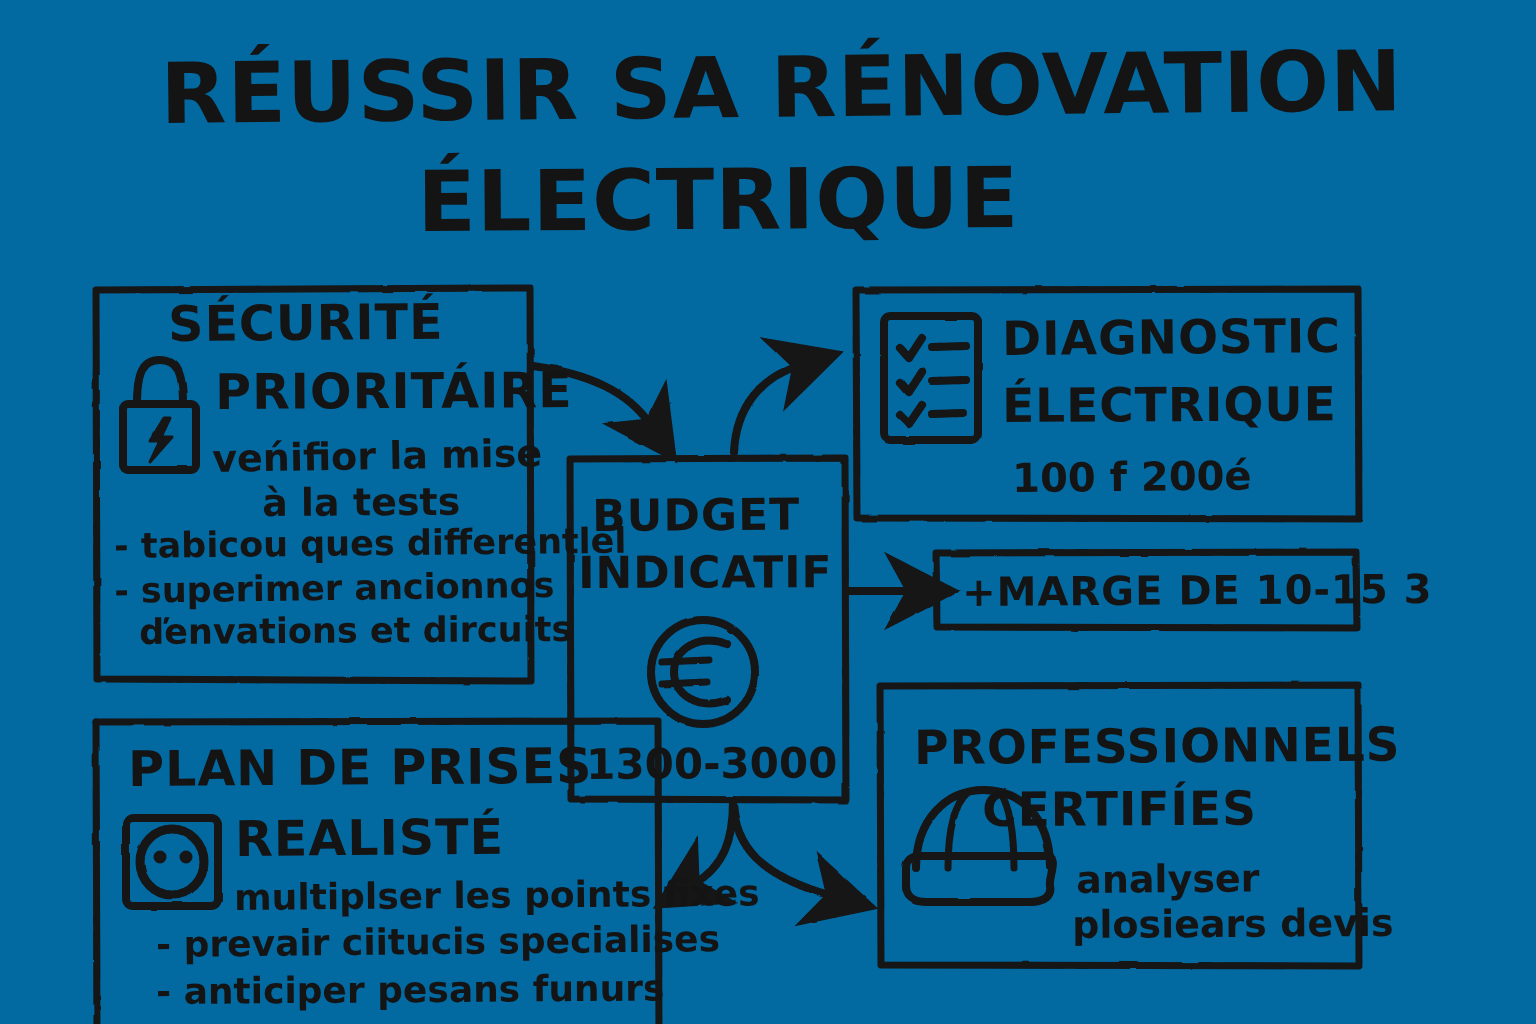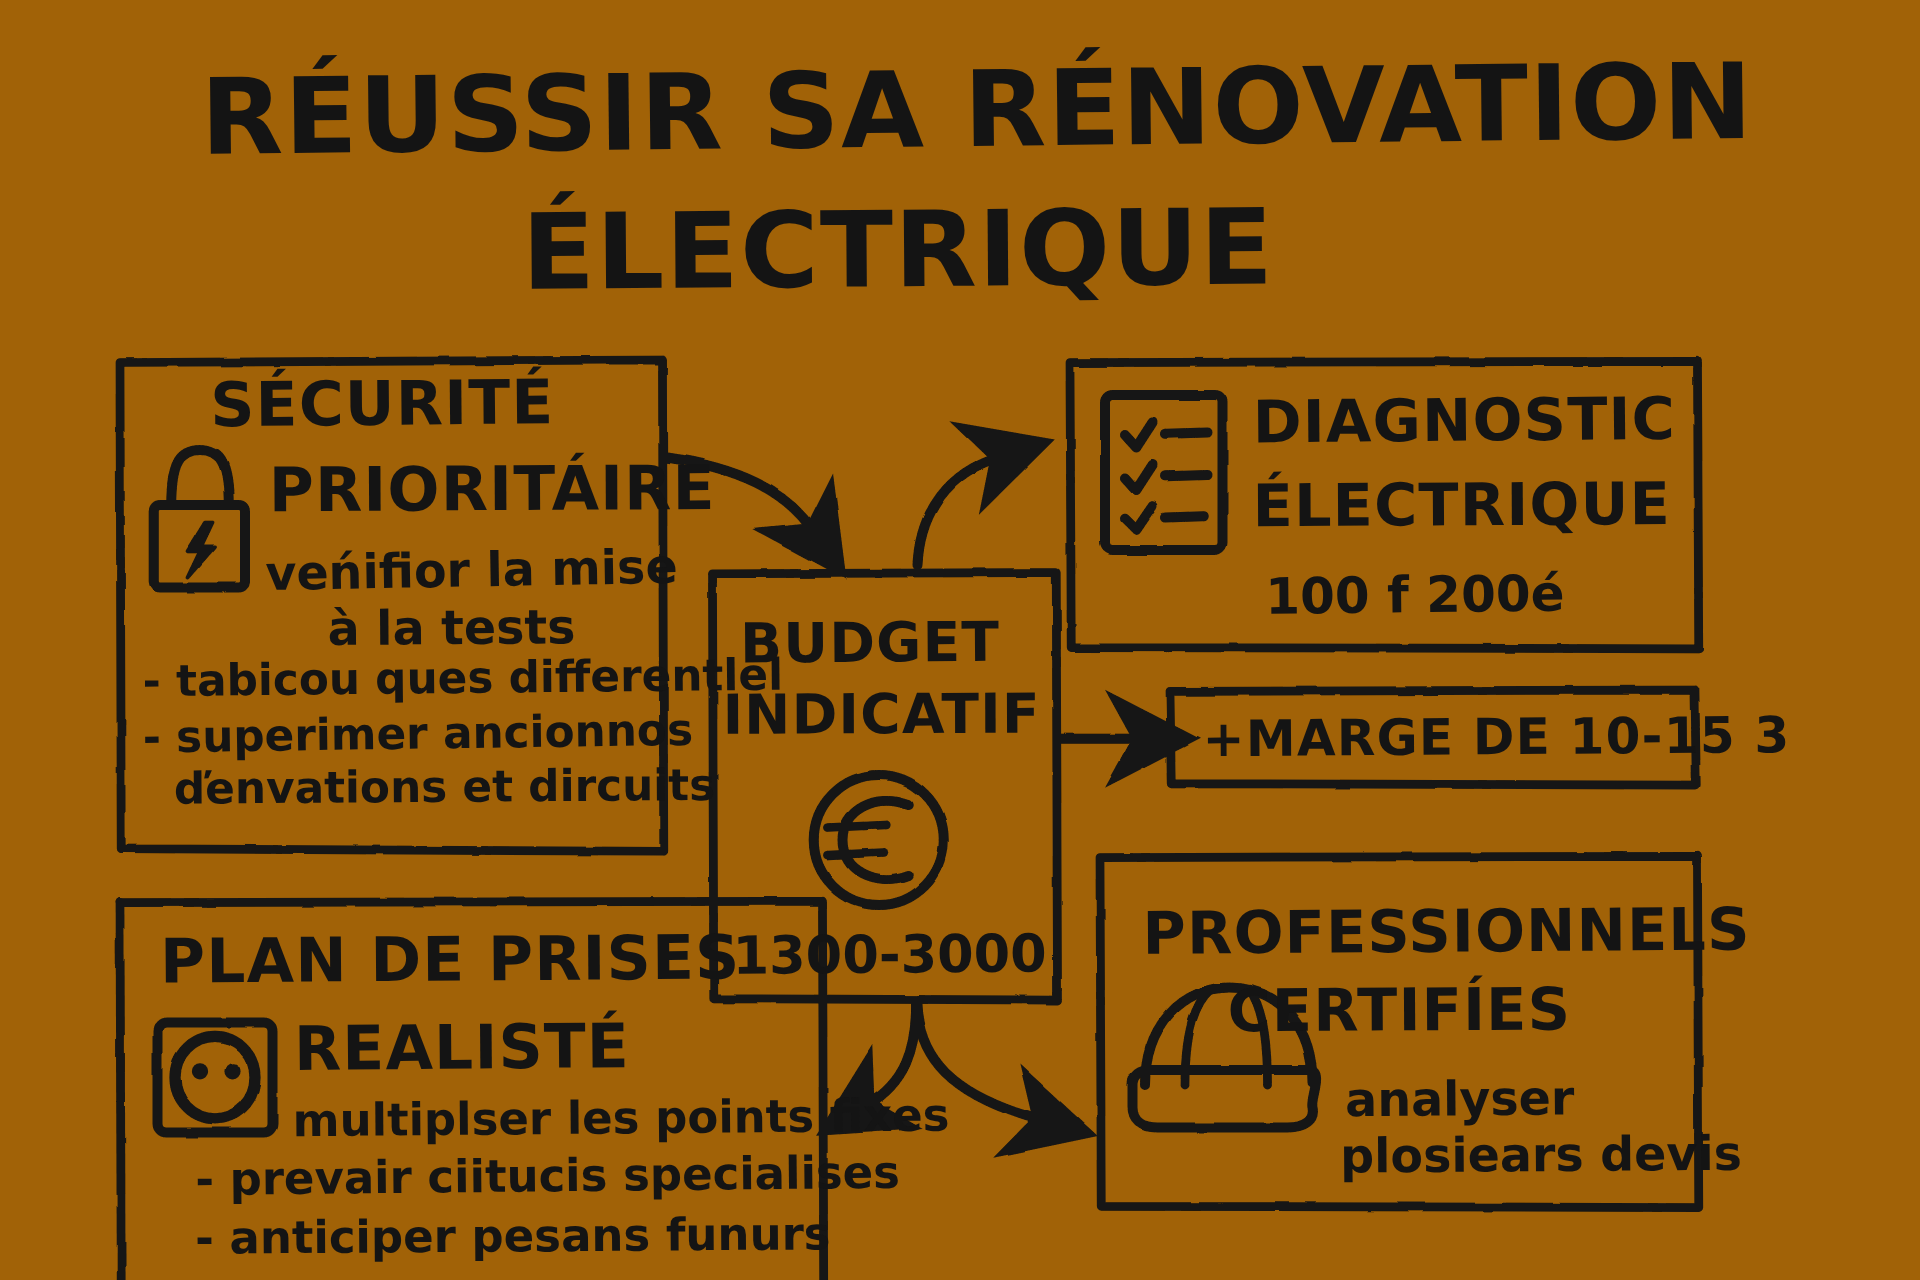--- a/index.html
+++ b/index.html
@@ -4,21 +4,21 @@
 <style>
   html, body {
     margin: 0;
     padding: 0;
     background: #f2f2f0;
   }
   #canvas {
     position: relative;
     width: 1536px;
     height: 1024px;
-    background: #a16207;
+    background: #0369a1;
     overflow: hidden;
     font-family: "DejaVu Sans", sans-serif;
     color: #111111;
   }
   #sketch {
     position: absolute;
     left: 0; top: 0;
     width: 1536px;
     height: 1024px;
   }

